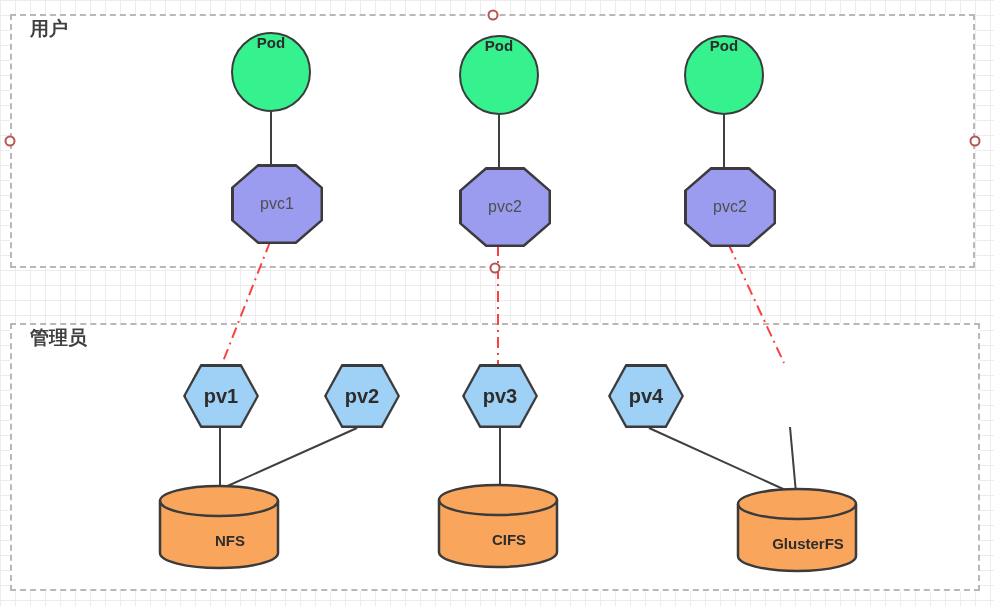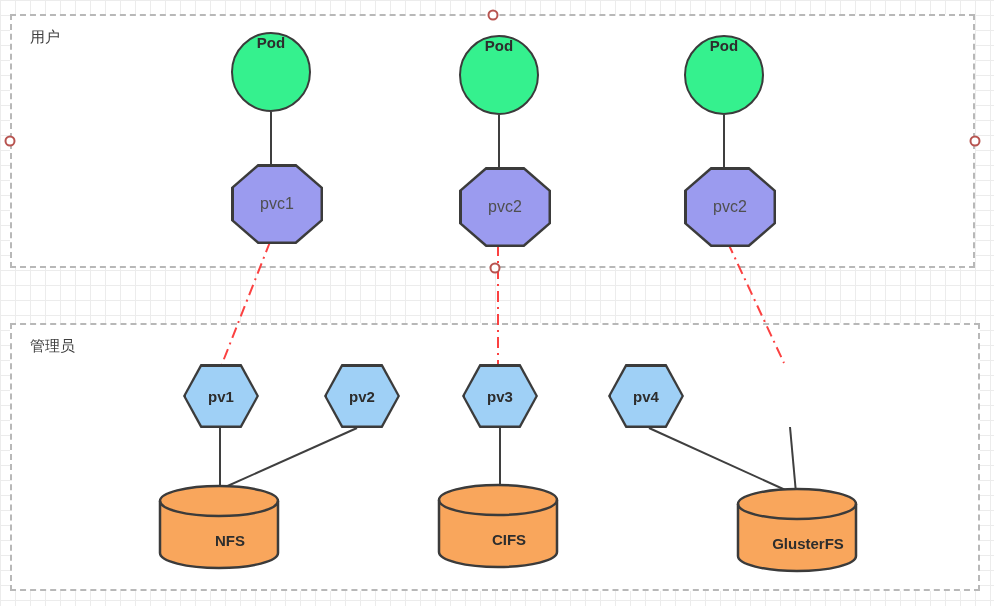--- a/index.html
+++ b/index.html
@@ -34,22 +34,22 @@
   }
   .group{
     position:absolute;
     background:#ffffff;
     border:2px dashed var(--group-border);
     z-index:1;
   }
   .group-users{left:10px;top:14px;width:965px;height:254px;}
   .group-admins{left:10px;top:323px;width:970px;height:268px;}
   .group-label{
-    position:absolute;left:18px;top:12px;
-    font-size:15px;color:var(--group-text);
+    position:absolute;left:18px;top:0;
+    font-size:19px;color:var(--group-text);font-weight:bold;
   }
   svg.edges{
     position:absolute;left:0;top:0;z-index:2;
   }
   .edge{fill:none;}
   .edge-solid{stroke:var(--link-solid);stroke-width:2;}
   .edge-dashdot{stroke:var(--link-dashdot);stroke-width:2;stroke-dasharray:11 5 2 5;}
   .node{position:absolute;z-index:3;display:flex;justify-content:center;}
   .pod{
     width:80px;height:80px;border-radius:50%;
@@ -66,21 +66,21 @@
     display:flex;align-items:center;justify-content:center;
     font-size:16px;color:var(--pvc-text);
   }
   .hex{width:76px;height:64px;background:var(--shape-border);
     clip-path:polygon(23% 0,77% 0,100% 50%,77% 100%,23% 100%,0 50%);}
   .hex-in{
     position:absolute;inset:2.5px;
     background:var(--pv-fill);
     clip-path:polygon(23% 0,77% 0,100% 50%,77% 100%,23% 100%,0 50%);
     display:flex;align-items:center;justify-content:center;
-    font-weight:bold;font-size:15px;color:var(--pv-text);
+    font-weight:bold;font-size:20px;color:var(--pv-text);
   }
   .cyl{position:absolute;z-index:3;width:144px;height:88px;}
   .cyl-body{fill:var(--storage-fill);stroke:var(--shape-border);stroke-width:2.5;}
   .cyl-rim{fill:none;stroke:var(--shape-border);stroke-width:2.5;}
   .cyl-label{
     position:absolute;left:0;top:48px;width:100%;
     text-align:center;font-weight:bold;font-size:15px;color:var(--storage-text);
   }
   .anchor{
     position:absolute;z-index:4;

